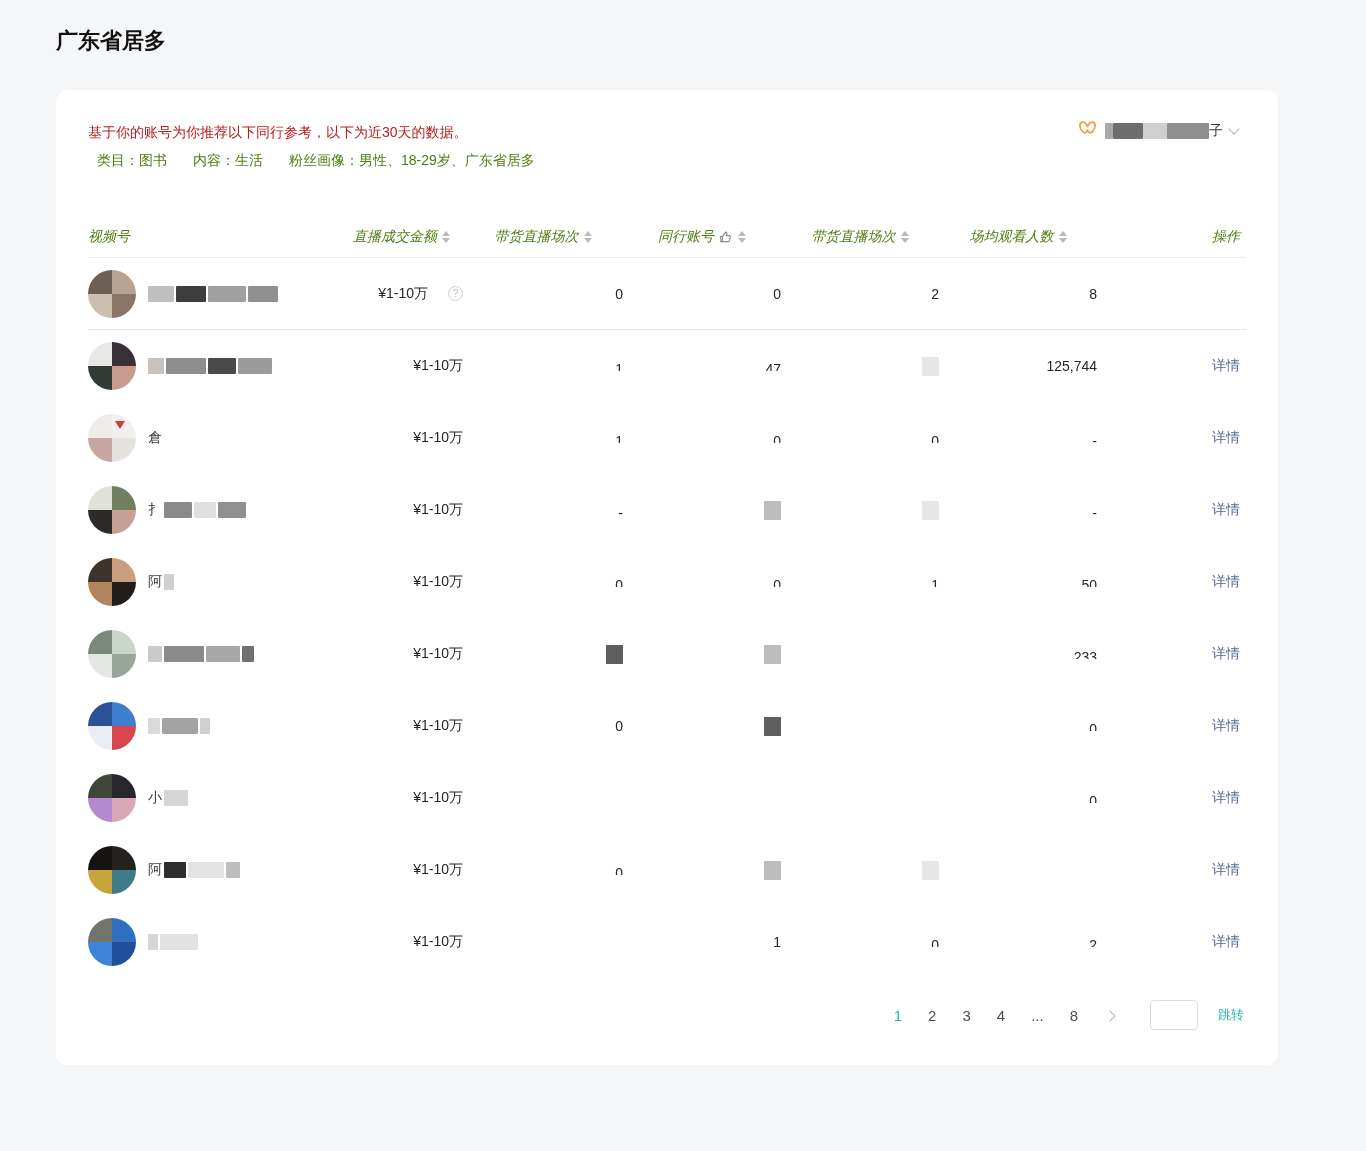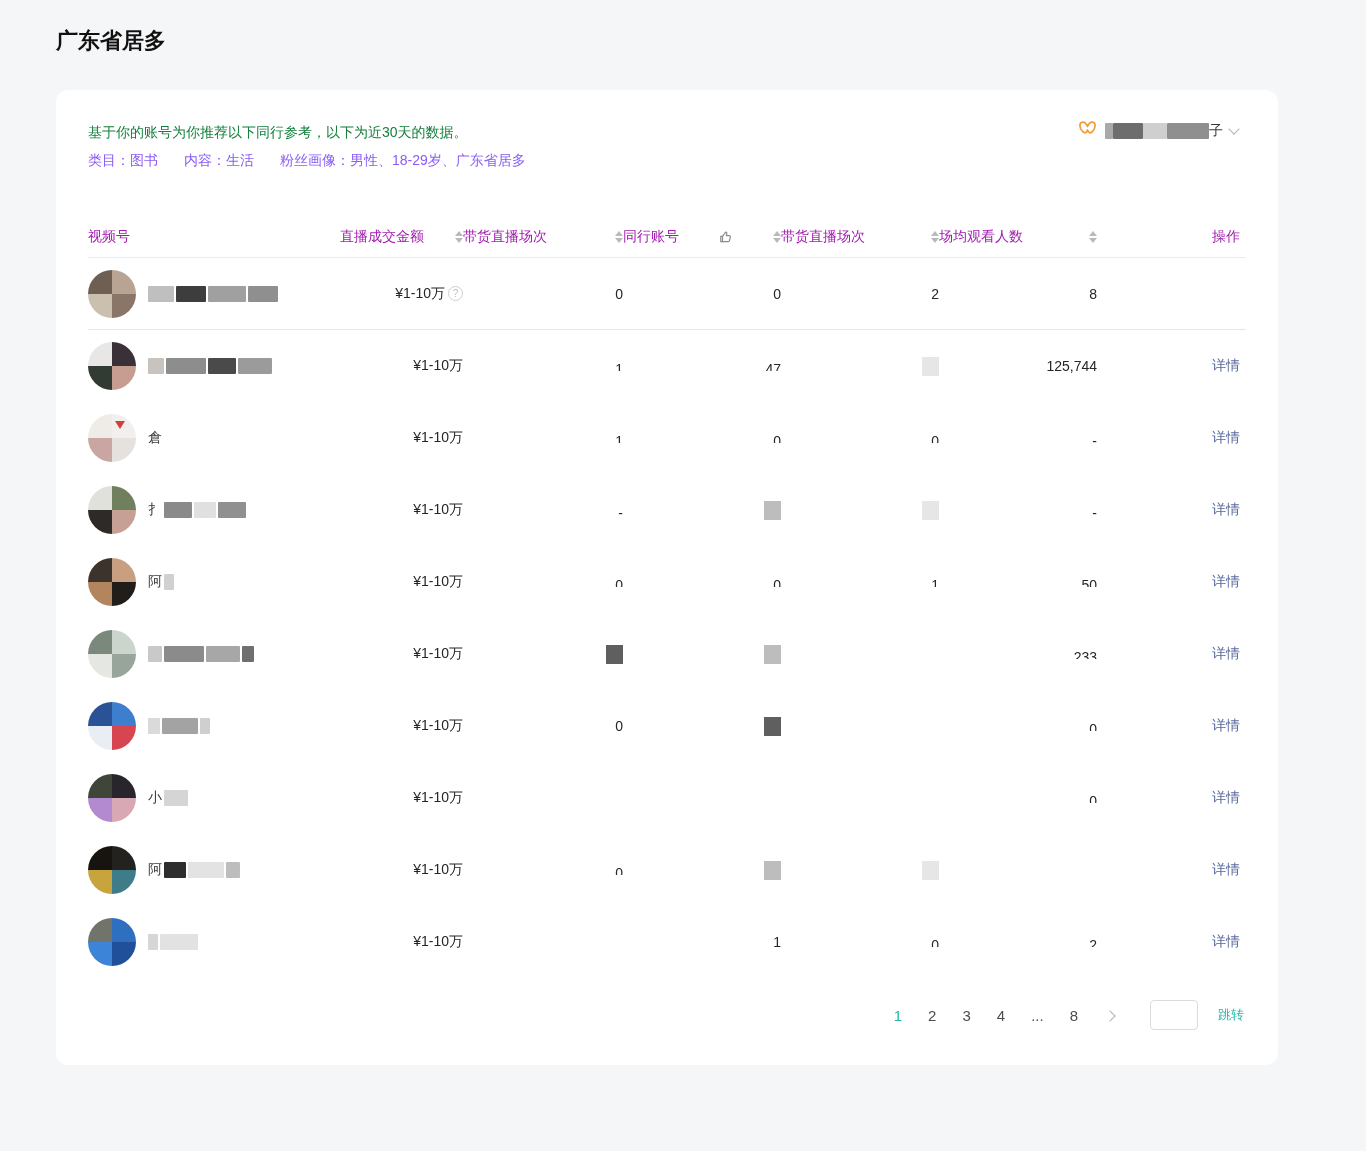--- a/index.html
+++ b/index.html
@@ -15,63 +15,63 @@
     position: absolute; left: 56px; top: 26px;
     font-size: 22px; font-weight: 700; color: #111;
   }
   .card {
     position: absolute; left: 56px; top: 90px;
     width: 1222px; height: 975px;
     background: #fff; border-radius: 12px;
     padding: 32px 32px 24px 32px;
   }
   .card-head { position: relative; }
-  .desc { font-size: 14px; color: #15803d; line-height: 20px; }
-  .meta-line { margin-top: 10px; font-size: 14px; color: #8b5cf6; }
+  .desc { font-size: 14px; color: #b91c1c; line-height: 20px; }
+  .meta-line { margin-top: 10px; font-size: 14px; color: #4d7c0f; margin-left: 9px; }
   .meta-item { margin-right: 26px; }
   .account-picker {
     position: absolute; right: 8px; top: -2px;
     display: flex; align-items: center; gap: 7px; cursor: pointer;
   }
   .acc-name { display: flex; align-items: center; gap: 0; }
   .nblk { display: inline-block; height: 16px; border-radius: 1px; vertical-align: middle; }
   .nchar { font-size: 14px; color: #3a3a3a; }
   .chev { display: inline-block; width: 8px; height: 8px; border-left: 1.5px solid #b3b3b3; border-bottom: 1.5px solid #b3b3b3; }
   .chev-down { transform: rotate(-45deg); margin-top: -4px; }
   .chev-right { transform: rotate(-135deg); margin-top: 2px; }
 
   
   .tbl { margin-top: 46px; width: 1158px; }
   .tr, .thr {
     display: grid;
     grid-template-columns: 252px 123px 160px 158px 158px 158px 1fr;
     align-items: center;
   }
   .thr { height: 42px; border-bottom: 1px solid #ececec; }
-  .th { font-size: 14px; color: #a21caf; display: flex; align-items: center; }
-  .th.num, .td.num { justify-content: space-between; text-align: right; }
+  .th { font-size: 14px; color: #4d7c0f; display: flex; align-items: center; font-style: italic; }
+  .th.num, .td.num { justify-content: center; text-align: right; }
   .th.num { display: flex; }
   .th.last, .td.last { justify-content: flex-end; padding-right: 6px; }
   .tr { height: 72px; }
   .tr.self { border-bottom: 1px solid #e6e6e6; }
   .td { font-size: 14px; color: #262626; display: flex; align-items: center; }
   .td.num { justify-content: flex-end; }
   .caret { display: inline-flex; flex-direction: column; gap: 2px; margin-left: 5px; }
   .caret i { display:block; width: 0; height: 0; border-left: 4px solid transparent; border-right: 4px solid transparent; }
   .caret .up { border-bottom: 5px solid #bababa; }
   .caret .dn { border-top: 5px solid #bababa; }
   .like-ico { margin-left: 5px; display: inline-flex; }
 
   .acct-cell { display: flex; align-items: center; gap: 12px; }
   .avatar { width: 48px; height: 48px; border-radius: 50%; position: relative; flex: 0 0 48px; overflow: hidden; }
   .flag { position: absolute; top: 7px; right: 11px; width: 0; height: 0;
           border-left: 5px solid transparent; border-right: 5px solid transparent; border-top: 8px solid #d23f3a; }
   .name-frags { display: flex; align-items: center; gap: 2px; }
 
-  .gmv { display: inline-flex; align-items: center; gap: 3px; }
+  .gmv { display: inline-flex; align-items: center; gap: 20px; }
   .help {
     width: 15px; height: 15px; border-radius: 50%; border: 1px solid #cfcfcf;
     color: #bdbdbd; font-size: 10px; display: inline-flex; align-items: center; justify-content: center;
   }
   .rbox { display: inline-block; width: 17px; height: 19px; }
   .rbox.light { background: #e6e6e6; }
   .rbox.mid   { background: #bdbdbd; }
   .rbox.dark  { background: #5f5f5f; }
   .cut { display: inline-block; height: 10px; overflow: hidden; line-height: 17px; }
   .detail-link { color: #5a6a9c; cursor: pointer; font-size: 14px; }

